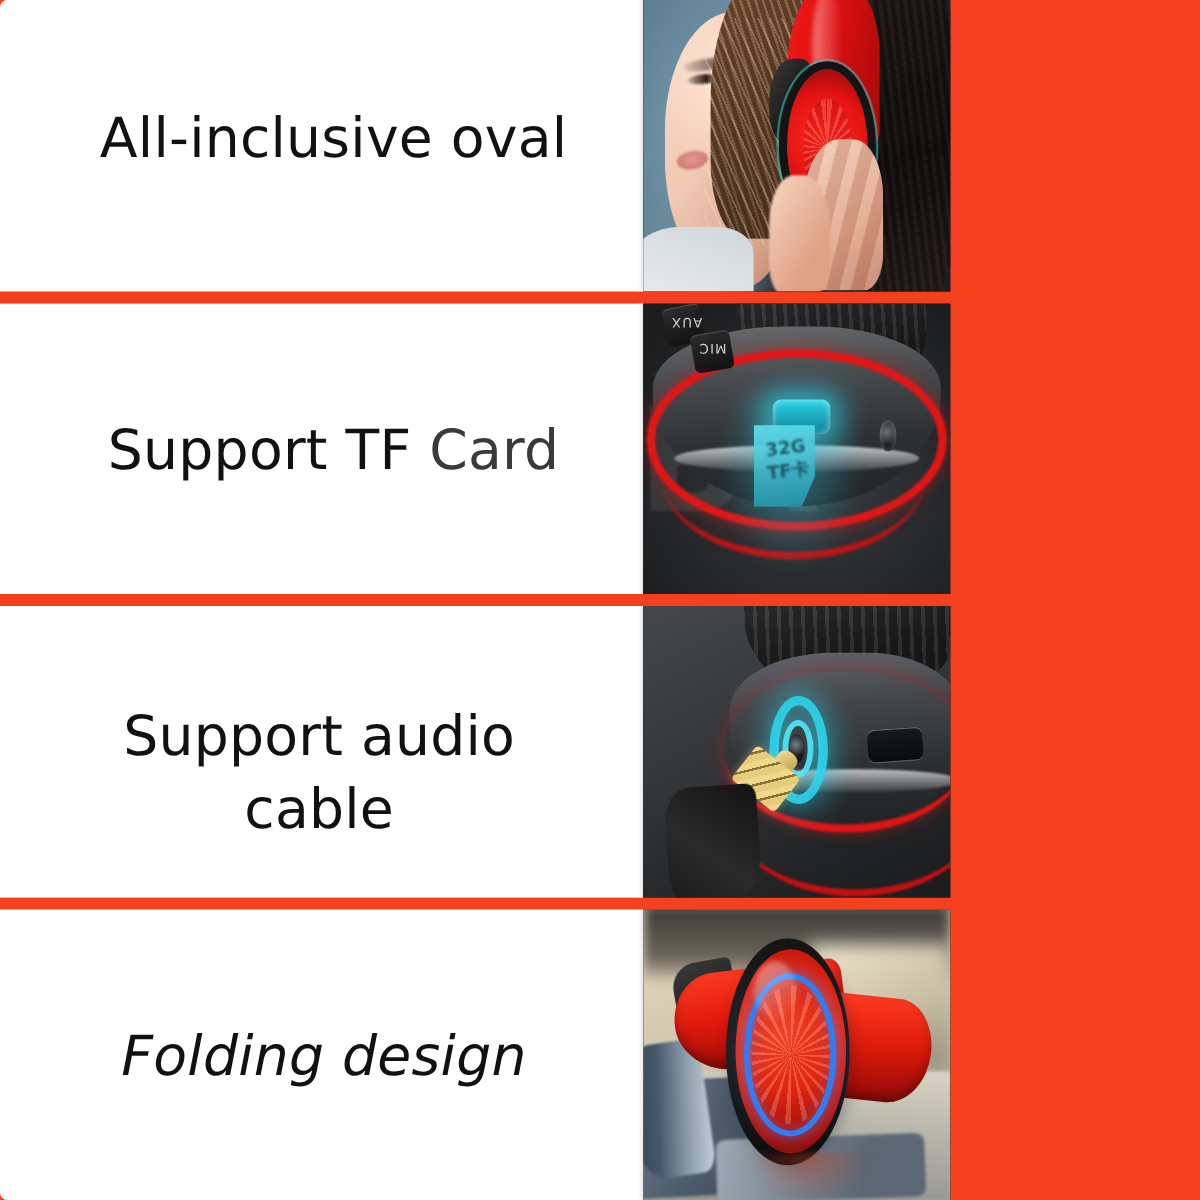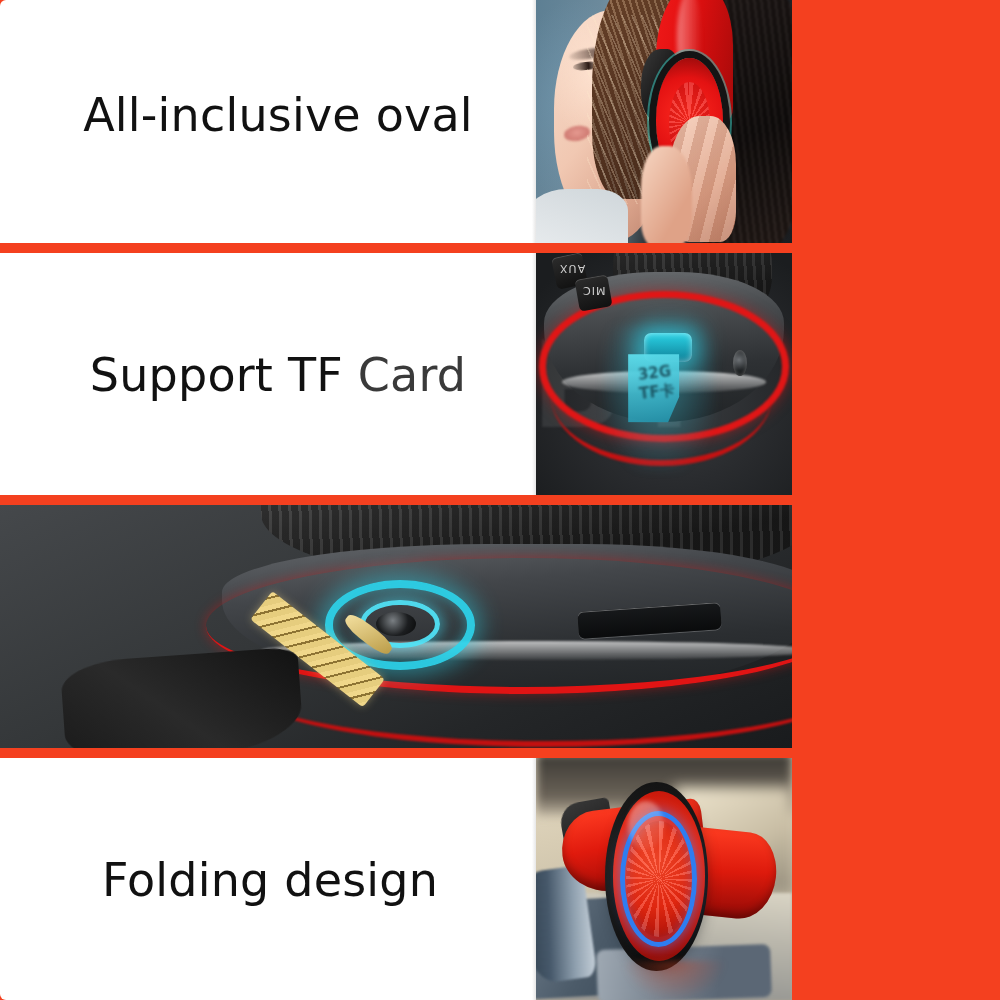--- a/index.html
+++ b/index.html
@@ -21,21 +21,21 @@
     flex-direction: column;
   }
 
   .feature-row {
     position: relative;
     display: flex;
     flex: 1 1 0;
     min-height: 0;
     border-bottom: 10px solid #f4401f;
   }
-  .feature-row:last-child { border-bottom: 0; }
+  .feature-row:last-child { border-bottom: 0; font-style: italic; }
 
   
   .text-cell {
     position: relative;
     width: 536px;
     flex: 0 0 536px;
     background: #ffffff;
     display: flex;
     align-items: center;
     justify-content: center;
@@ -507,20 +507,25 @@
         <div class="p2-cardtext">
           <span>32G</span><br>
           <span>TF卡</span>
         </div>
         <div class="p2-jack"></div>
       </div>
     </div>
   </div>
 
   <div class="feature-row row-3">
+    <div class="text-cell">
+      <div class="feature-label">
+        <span>Support audio cable</span>
+      </div>
+    </div>
     <div class="photo-cell">
       <div class="photo p3">
         <div class="p3-pad"></div>
         <div class="p3-body"></div>
         <div class="p3-redline"></div>
         <div class="p3-redline2"></div>
         <div class="p3-chrome"></div>
         <div class="p3-usb"></div>
         <div class="p3-ring-outer"></div>
         <div class="p3-ring-inner"></div>

